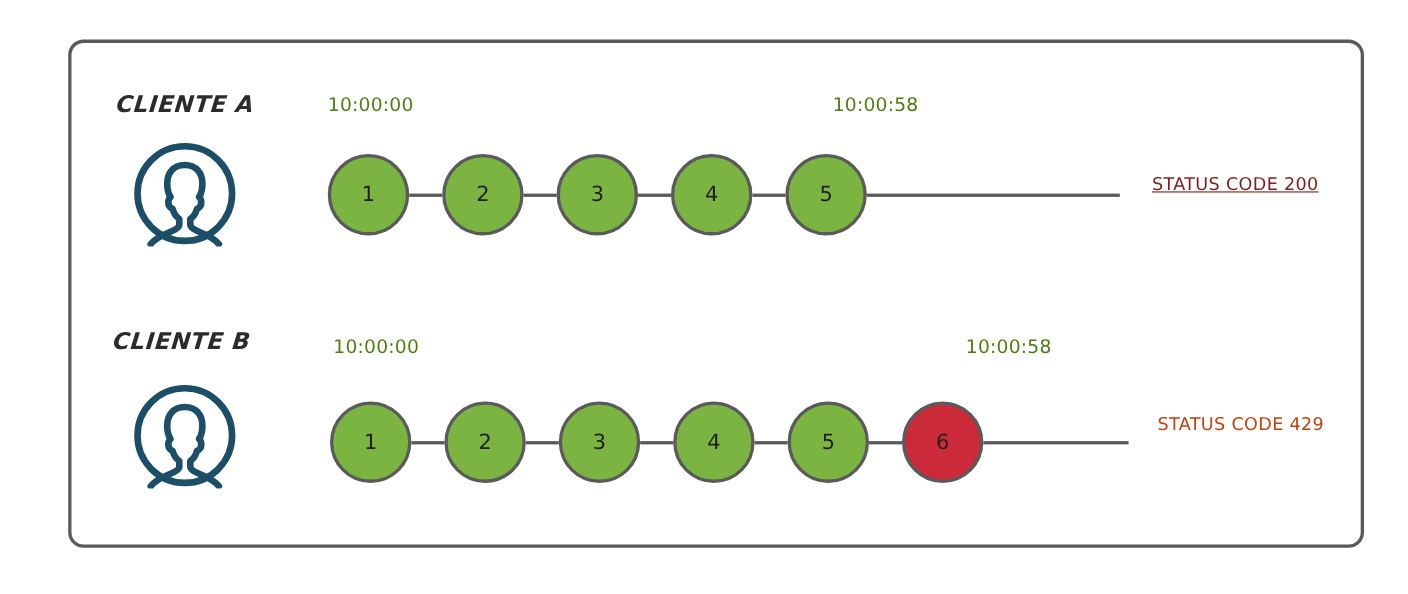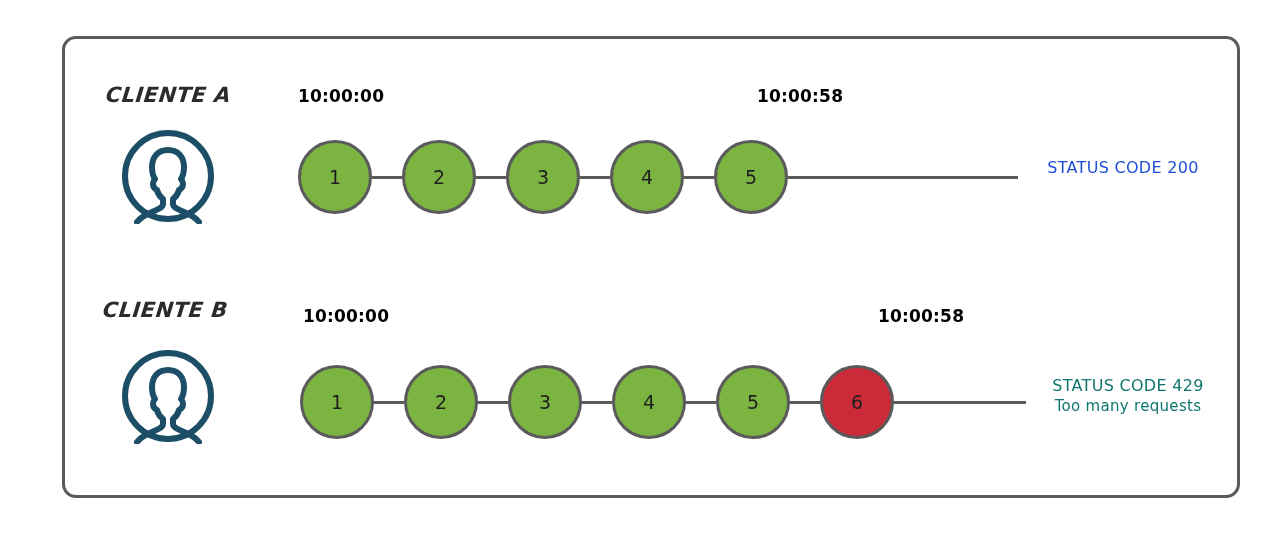--- a/index.html
+++ b/index.html
@@ -55,22 +55,22 @@
   .avatar {
     position: absolute;
     width: 96px;
     height: 96px;
   }
 
   .timestamp {
     position: absolute;
     font-family: "DejaVu Sans", sans-serif;
     font-size: 17px;
-    font-weight: bold;
-    color: #000000;
+    font-weight: normal;
+    color: #4d7c0f;
     white-space: nowrap;
     letter-spacing: 0.2px;
   }
 
   
   .chain {
     position: absolute;
   }
 
   .node {
@@ -112,22 +112,22 @@
     font-size: 16px;
     line-height: 20px;
     text-align: center;
     white-space: nowrap;
     letter-spacing: 0.3px;
   }
 
   .status .line1 { display: block; font-weight: 500; }
   .status .line2 { display: block; font-weight: 500; }
 
-  .status.ok   { color: #1d4ed8; }
-  .status.err  { color: #0f766e; }
+  .status.ok   { color: #7f1d1d; text-decoration: underline; }
+  .status.err  { color: #c2410c; }
   .status.err .line2 { font-size: 15px; }
 </style>
 </head>
 <body>
 
 <div id="stage">
 
   <div class="frame"></div>
 
   <div class="client-row">
@@ -226,17 +226,16 @@
       <div class="node ok" style="left:0px;">1</div>
       <div class="node ok" style="left:104px;">2</div>
       <div class="node ok" style="left:208px;">3</div>
       <div class="node ok" style="left:312px;">4</div>
       <div class="node ok" style="left:416px;">5</div>
       <div class="node blocked" style="left:520px;">6</div>
     </div>
 
     <div class="status err" style="left:1028px; top:376px; width:200px;">
       <span class="line1">STATUS CODE 429</span>
-      <span class="line2">Too many requests</span>
     </div>
   </div>
 
 </div>
 
 </body></html>

